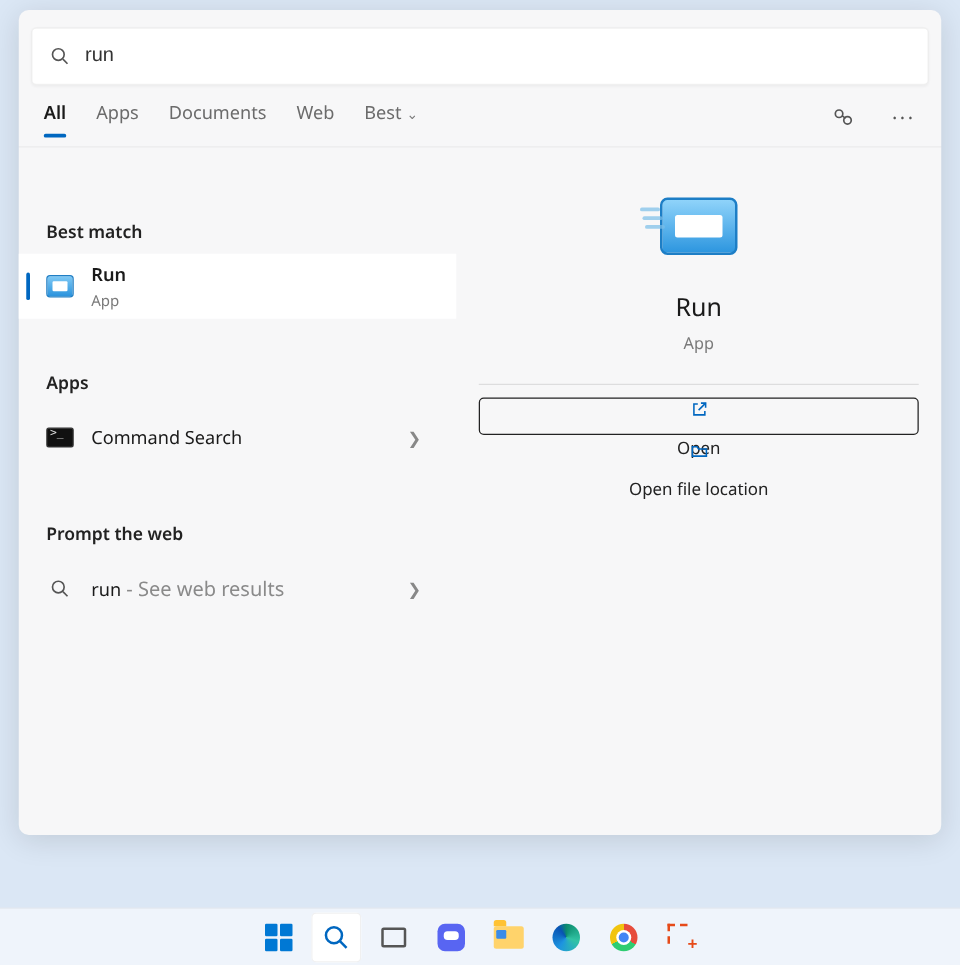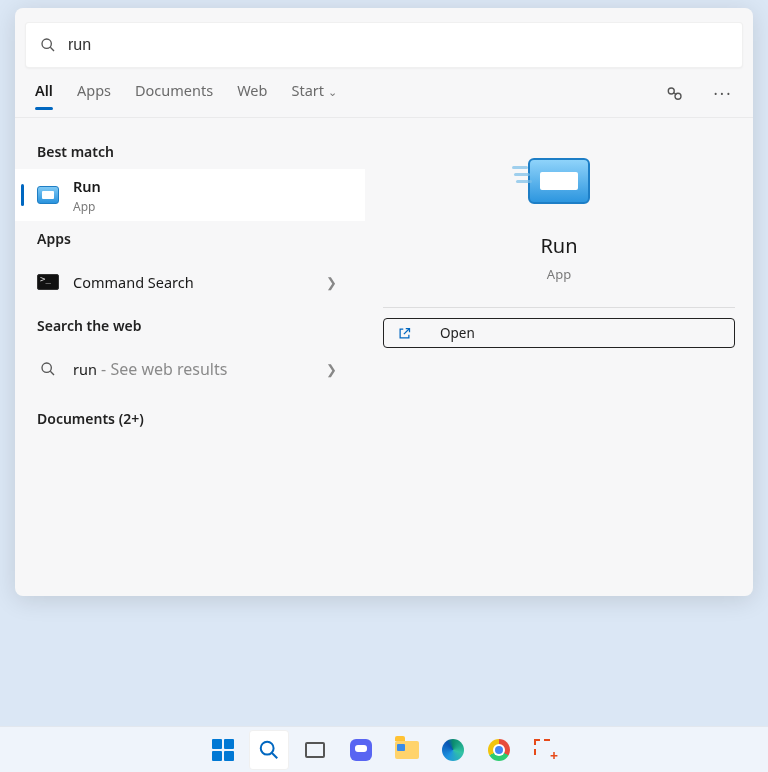--- a/index.html
+++ b/index.html
@@ -1,18 +1,18 @@
 <!DOCTYPE html>
 <html><head>
 <meta charset="utf-8">
 <style>
   * { box-sizing: border-box; margin: 0; padding: 0; }
   html, body { width: 768px; height: 772px; font-family: "Segoe UI", system-ui, sans-serif; background:#dbe7f5; overflow:hidden; }
   .window {
-    position:absolute; left:15px; top:8px; width:738px; height:588px;
+    position:absolute; left:15px; top:8px; width:738px; height:660px;
     background:#f7f7f8; border-radius:8px; box-shadow:0 4px 24px rgba(0,0,0,.12);
     display:flex; flex-direction:column;
   }
   
   .searchbar {
     margin:14px 10px 10px 10px; background:#fff; border:1px solid rgba(0,0,0,.06);
     border-radius:4px; height:46px; display:flex; align-items:center; padding:0 14px;
     gap:12px; box-shadow:0 1px 2px rgba(0,0,0,.04);
   }
   .searchbar .mag { width:16px; height:16px; flex:none; color:#555; }
@@ -32,21 +32,21 @@
     background:#0067c0; border-radius:3px;
   }
   .tab .chev { margin-left:4px; font-size:11px; color:#777; }
   .tabrow .spacer { flex:1; }
   .headicon { width:20px; height:20px; color:#555; cursor:pointer; display:flex; align-items:center; justify-content:center; }
   .headicon.more { font-size:16px; letter-spacing:2px; }
   
   .body { display:flex; flex:1; min-height:0; }
   .leftcol { width:350px; display:flex; flex-direction:column; padding-top:16px; }
   .section-label {
-    font-size:14px; font-weight:600; color:#222; padding:8px 22px;
+    font-size:14px; font-weight:600; color:#222; padding:8px 22px;margin-top:34px;
   }
   .result-item {
     display:flex; align-items:center; gap:14px; padding:8px 22px; cursor:pointer; position:relative;
     height:52px;
   }
   .result-item.selected { background:#fff; }
   .result-item.selected::before {
     content:""; position:absolute; left:6px; top:50%; transform:translateY(-50%);
     width:3px; height:22px; background:#0067c0; border-radius:3px;
   }
@@ -82,22 +82,22 @@
     opacity:.7;
   }
   .big-runicon::after {
     content:""; position:absolute; left:10px; top:12px; right:10px; bottom:12px; background:#fff; border-radius:2px;
   }
   .detail-title { font-size:20px; color:#1a1a1a; margin-top:28px; }
   .detail-sub { font-size:13px; color:#7a7a7a; margin-top:6px; }
   .detail-divider { width:100%; height:1px; background:rgba(0,0,0,.1); margin:24px 0 10px 0; }
   .actions { width:100%; display:flex; flex-direction:column; gap:0; }
   .action {
-    display:flex; align-items:center; gap:28px; height:32px; padding:0 12px; cursor:pointer;
-    font-size:13.5px; color:#222; border-radius:4px;
+    display:flex; align-items:center; gap:14px; height:32px; padding:0 12px; cursor:pointer;
+    font-size:13.5px; color:#222; border-radius:4px;flex-direction:column;
   }
   .action.primary {
     border:1.5px solid #222; border-radius:4px; height:30px; margin-bottom:4px;
   }
   .aicn { width:16px; height:16px; color:#0067c0; flex:none; display:flex; align-items:center; justify-content:center; }
 
   
   .taskbar {
     position:absolute; left:0; right:0; bottom:0; height:46px; background:#eff4fb;
     display:flex; align-items:center; justify-content:center; gap:6px;
@@ -140,21 +140,21 @@
       </svg>
     <input type="text" value="run" style="">
   </div>
 
   <div class="tabrow">
     <div class="tabs">
       <div class="tab active">All</div>
       <div class="tab">Apps</div>
       <div class="tab">Documents</div>
       <div class="tab">Web</div>
-      <div class="tab"><span>Start</span><span class="chev">⌄</span></div>
+      <div class="tab"><span>Best</span><span class="chev">⌄</span></div>
     </div>
     <div class="spacer"></div>
     <div class="headicon">
       <svg width="18" height="18" viewBox="0 0 24 24" fill="none" stroke="currentColor" stroke-width="1.8">
           <circle cx="7" cy="8" r="4"></circle>
           <circle cx="16" cy="15" r="4"></circle>
           <path d="M10 10l4 3"></path>
         </svg>
     </div>
     <div class="headicon more">···</div>
@@ -178,55 +178,62 @@
       <div class="result-item">
         <div class="icn">
             <div class="cmdicon"></div>
           </div>
         <div class="result-text">
           <div class="title">Command Search</div>
         </div>
         <div class="chevr">❯</div>
       </div>
 
-      <div class="section-label">Search the web</div>
+      <div class="section-label">Prompt the web</div>
       <div class="result-item">
         <div class="icn">
           <svg class="searchsm" viewBox="0 0 24 24" fill="none" stroke="currentColor" stroke-width="2">
               <circle cx="10" cy="10" r="7"></circle>
               <line x1="21" y1="21" x2="15.5" y2="15.5"></line>
             </svg>
         </div>
         <div class="result-text">
           <div class="title"><span>run</span><span class="inline-sub"> - See web results</span></div>
         </div>
         <div class="chevr">❯</div>
       </div>
 
-      <div class="section-label" style="margin-top:6px">Documents (2+)</div>
 
     </div>
 
     <div class="rightcol">
       <div class="detail-card">
         <div class="big-runicon"></div>
         <div class="detail-title">Run</div>
         <div class="detail-sub">App</div>
         <div class="detail-divider"></div>
         <div class="actions">
           <div class="action primary">
             <span class="aicn">
               <svg width="15" height="15" viewBox="0 0 24 24" fill="none" stroke="currentColor" stroke-width="2">
                   <path d="M14 4h6v6"></path>
                   <path d="M20 4l-9 9"></path>
                   <path d="M19 14v5H5V5h5"></path>
                 </svg>
             </span>
             <span>Open</span>
           </div>
+          <div class="action">
+            <span class="aicn">
+              <svg width="15" height="15" viewBox="0 0 24 24" fill="none" stroke="currentColor" stroke-width="2">
+                  <path d="M3 7h6l2 3h10v9H3z"></path>
+                </svg>
+            </span>
+            <span>Open file location</span>
+          </div>
         </div>
       </div>
     </div>
   </div>
 </div>
 
 <div class="taskbar">
   <div class="tb-item">
       <div class="winlogo">
         <span></span>

